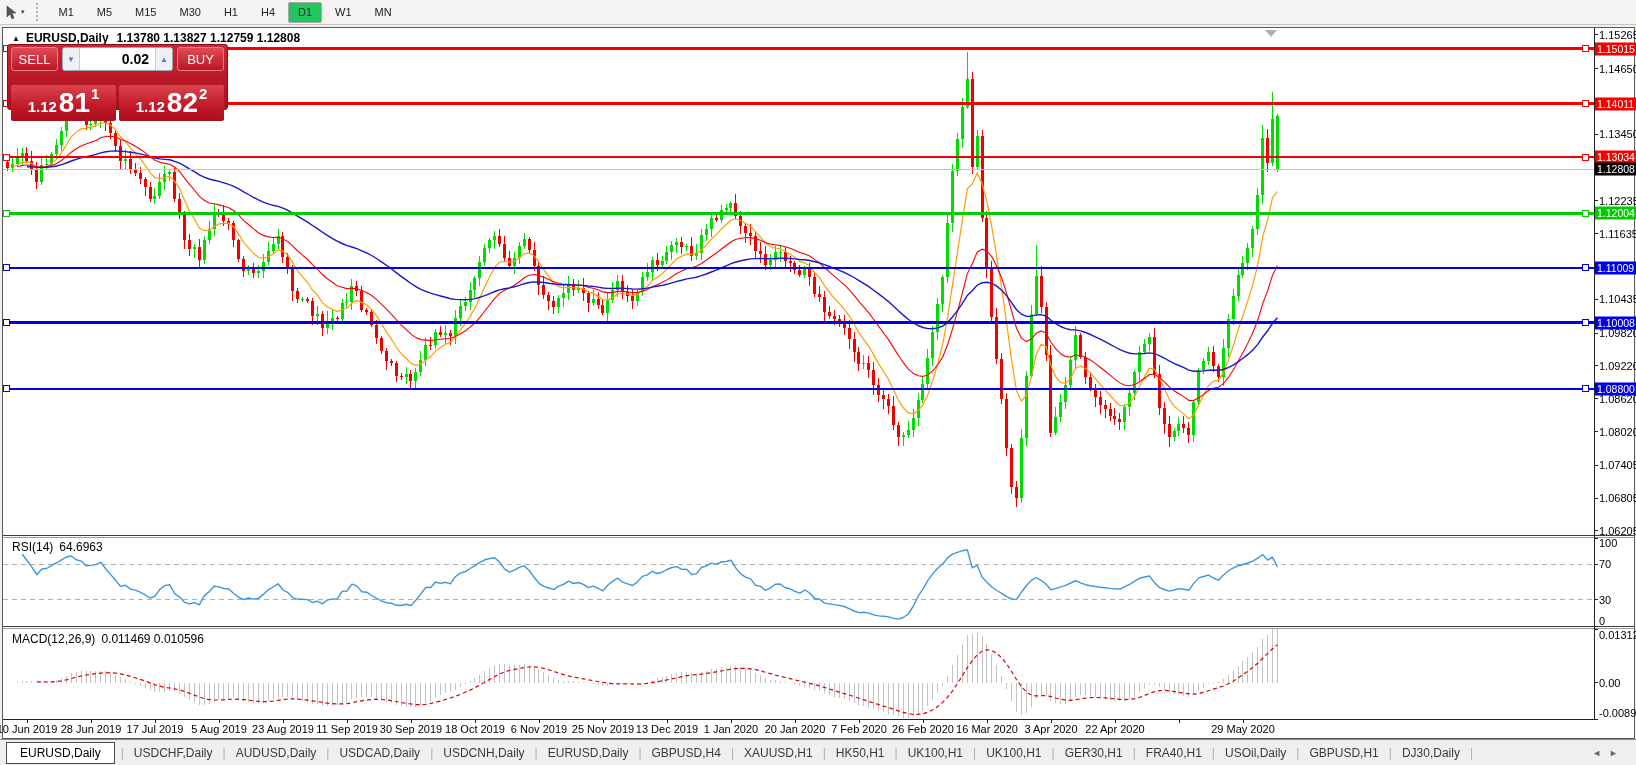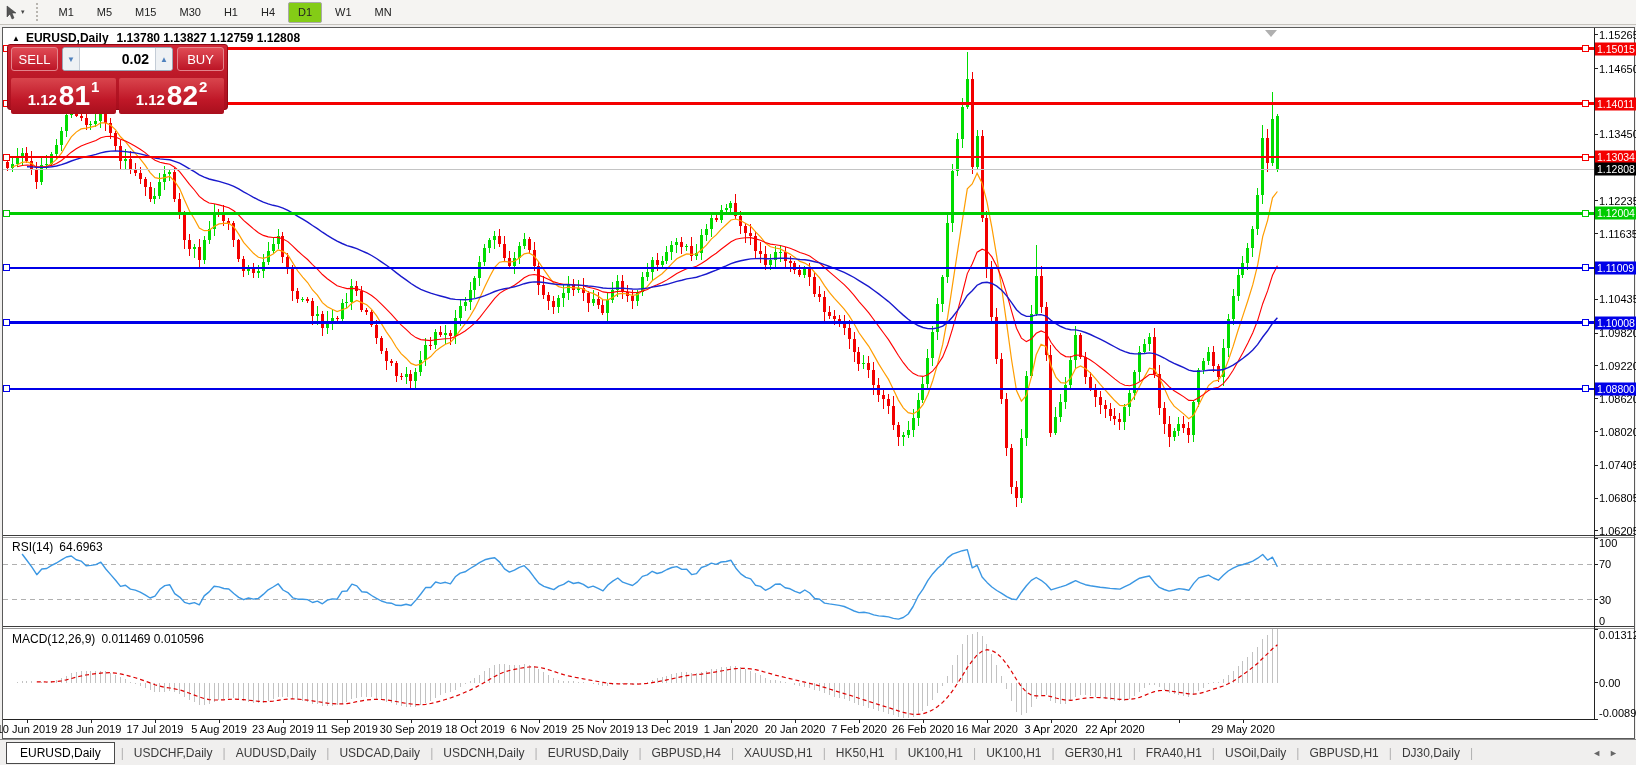--- a/index.html
+++ b/index.html
@@ -6,21 +6,21 @@
   #app{position:relative;width:1636px;height:765px;background:#f0efee;overflow:hidden;
        font-family:"Liberation Sans",sans-serif;-webkit-font-smoothing:antialiased;}
   
   #toolbar{position:absolute;left:0;top:0;width:1636px;height:24px;background:#f5f4f2;
            border-bottom:1px solid #c6c3bd;display:flex;align-items:center;z-index:5;}
   .tool-btn{display:flex;align-items:center;height:20px;padding:0 3px;margin-left:2px;cursor:default;}
   .tool-btn .dd{font-size:7px;color:#444;margin-left:2px;}
   .grip{height:18px;width:5px;margin:0 6px 0 8px;border-left:2px dotted #b8b5b0;}
   .tf-btn{height:19px;line-height:19px;padding:0 9px;margin-right:3px;font-size:11px;color:#222;
           border:1px solid transparent;border-radius:2px;cursor:default;}
-  .tf-btn.active{background:#84cc16;border:1px solid #a9a9a9;}
+  .tf-btn.active{background:#22c55e;border:1px solid #a9a9a9;}
   
   #chart-svg{position:absolute;left:0;top:0;z-index:1;}
   #chart-title{position:absolute;left:12px;top:31px;z-index:4;font-size:12px;font-weight:bold;color:#000;}
   #chart-title .tri{font-size:8px;position:relative;top:-1px;margin-right:6px;cursor:default;}
   #chart-title .ohlc{margin-left:8px;font-weight:bold;}
   #rsi-label,#macd-label{position:absolute;left:12px;z-index:4;font-size:12px;color:#000;}
   #rsi-label{top:540px;}
   #macd-label{top:632px;}
   #rsi-label span+span,#macd-label span+span{margin-left:6px;}
   
@@ -30,21 +30,21 @@
   .tp-row{display:flex;height:24px;align-items:stretch;}
   .tp-btn{flex:0 0 47px;border:1px solid #e2848c;border-radius:3px;color:#fff;font-size:13px;
           background:linear-gradient(180deg,#e04b55,#bc1526);font-family:"Liberation Sans",sans-serif;
           padding:0;cursor:default;}
   .tp-spin{flex:1;display:flex;margin:0 4px;background:#fff;border:1px solid #9aa6b5;border-radius:3px;overflow:hidden;}
   .tp-arrow{width:17px;border:none;background:#eef1f4;color:#4f81bd;font-size:8px;padding:0;cursor:default;
             font-family:"Liberation Sans",sans-serif;}
   .tp-arrow.left{border-right:1px solid #c4ccd6;}
   .tp-arrow.right{border-left:1px solid #c4ccd6;}
   .tp-vol{flex:1;font-size:14px;font-weight:bold;color:#000;text-align:right;line-height:22px;padding-right:6px;}
-  .tp-prices{display:flex;height:36px;margin-top:7px;gap:3px;}
+  .tp-prices{display:flex;height:36px;margin-top:14px;gap:3px;}
   .tp-price{flex:1;display:flex;align-items:baseline;justify-content:center;color:#fff;cursor:default;
             background:linear-gradient(180deg,#d9454d 0%,#c01828 60%,#a90f1d 100%);border-radius:2px;}
   .tp-small{font-size:15px;font-weight:bold;margin-right:2px;}
   .tp-big{font-size:28px;font-weight:bold;line-height:36px;}
   .tp-sup{font-size:15px;font-weight:bold;position:relative;top:-13px;margin-left:1px;}
   
   #price-axis,#date-axis{position:absolute;left:0;top:0;z-index:3;}
   .ax-label{position:absolute;left:1599px;transform:translateY(-50%);font-size:11px;color:#000;white-space:nowrap;}
   .ax-tag{position:absolute;left:1595px;width:40px;height:13px;line-height:13px;transform:translateY(-50%);
           color:#fff;font-size:10.5px;padding-left:2px;white-space:nowrap;}

